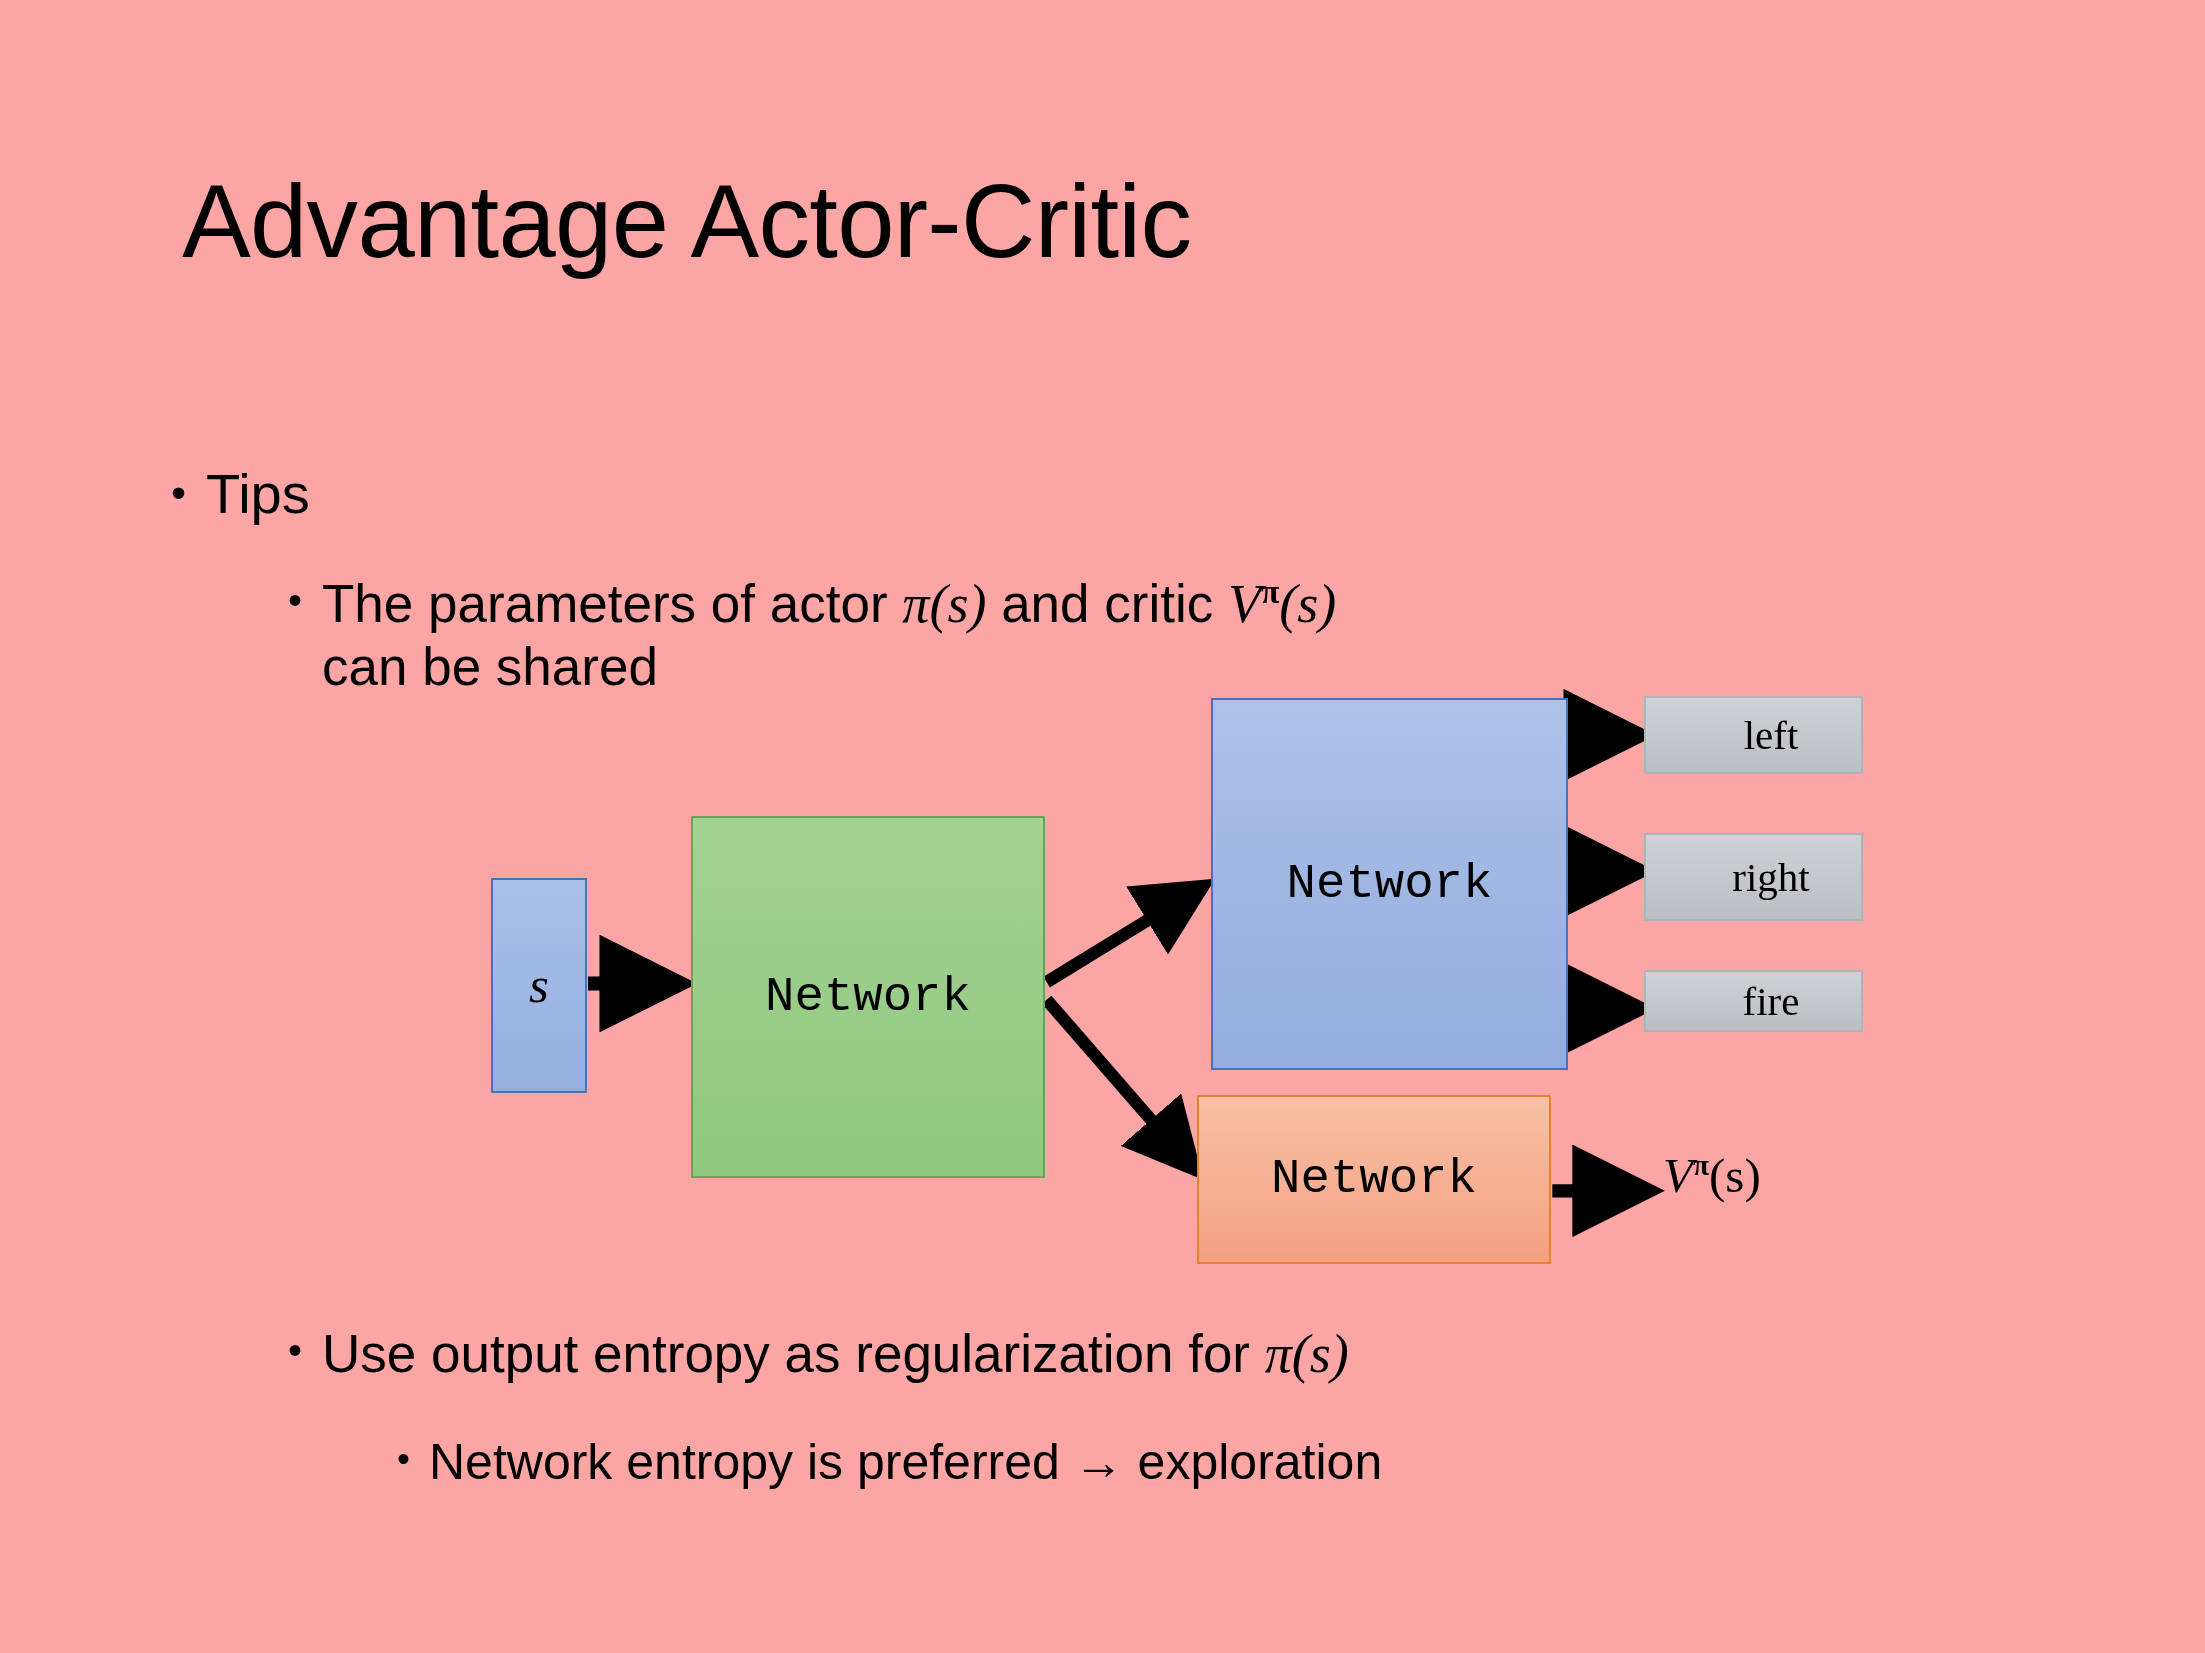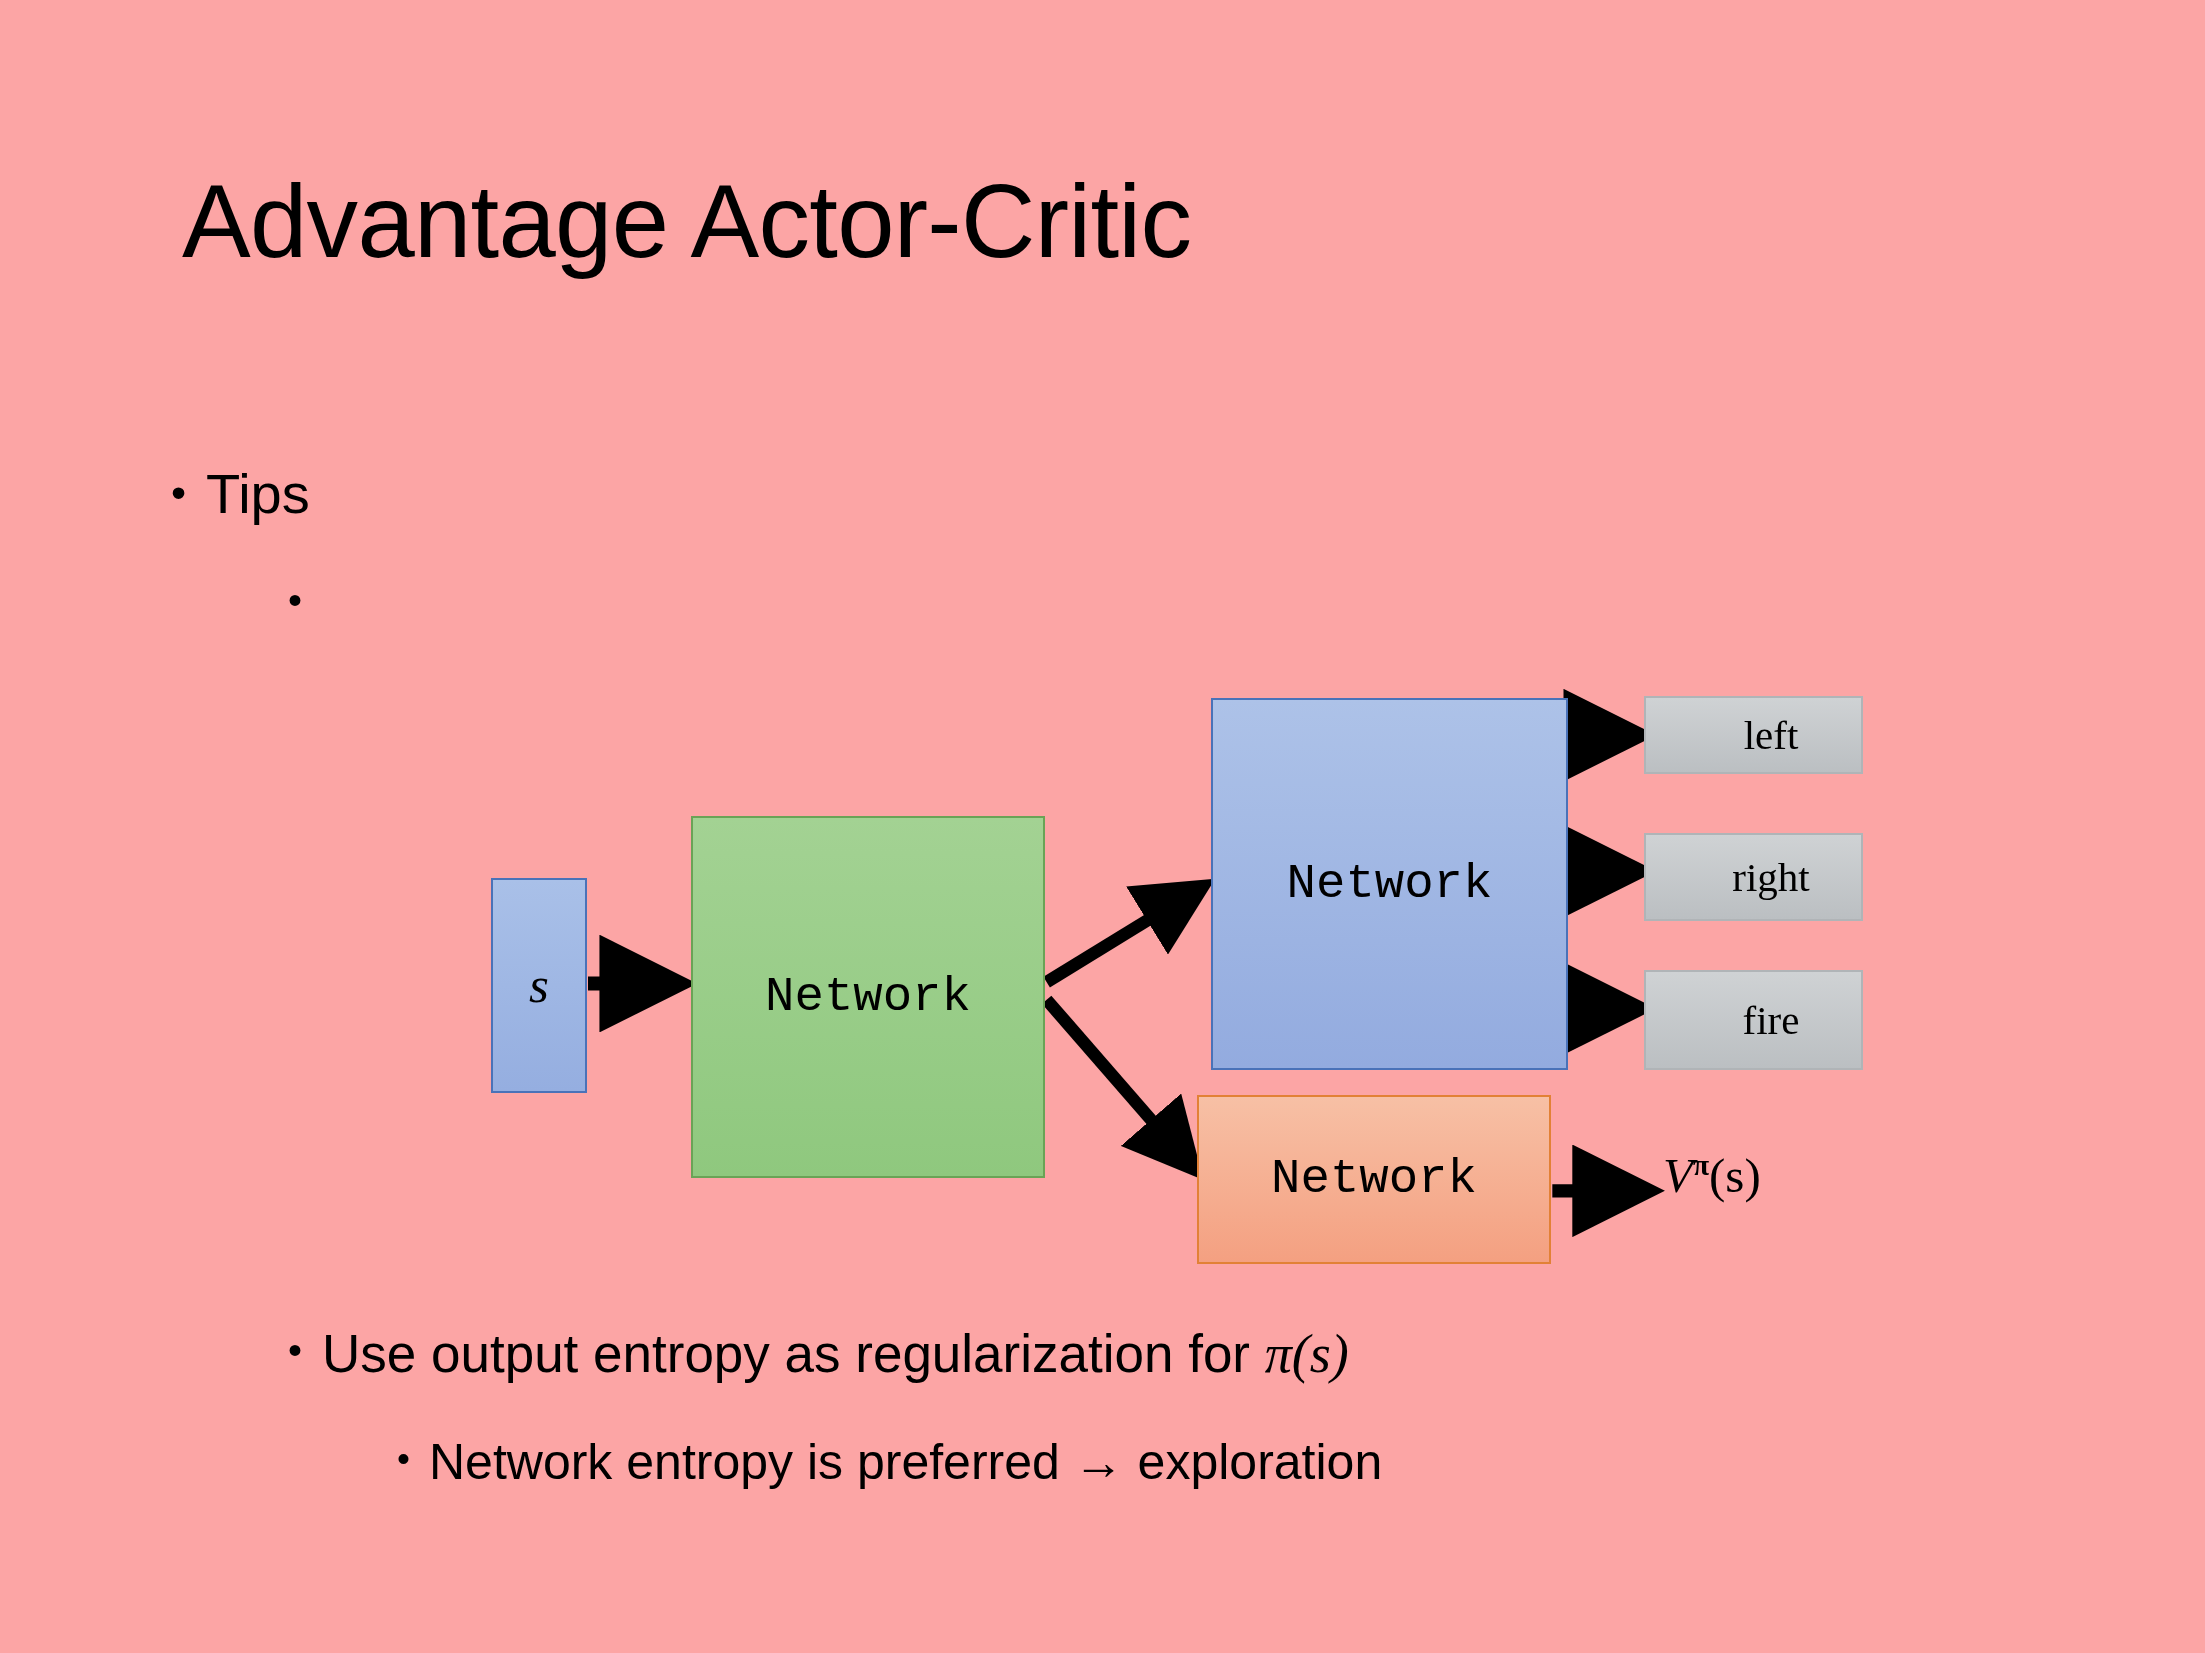--- a/index.html
+++ b/index.html
@@ -164,20 +164,23 @@
 
   <div class="slide-title">Advantage Actor-Critic</div>
 
   <div class="bullet lvl1" style="left:171px; top:463px;">
     <span class="dot">•</span>
     <span class="btext">Tips</span>
   </div>
 
   <div class="bullet lvl2" style="left:288px; top:573px; width:1808px;">
     <span class="dot">•</span>
+    <span class="btext">
+      <span>The parameters of actor </span><span class="math">π(s)</span><span>  and critic </span><span class="math"><span>V</span><span class="sup">π</span><span>(s)</span></span><br><span>can be shared</span>
+    </span>
   </div>
 
   <div class="bullet lvl2" style="left:288px; top:1323px;">
     <span class="dot">•</span>
     <span class="btext">
       <span>Use output entropy as regularization for </span><span class="math">π(s)</span>
     </span>
   </div>
 
   <div class="bullet lvl3" style="left:397px; top:1433px;">
@@ -227,21 +230,21 @@
   </div>
 
   <div class="node box-gray" style="left:1644px; top:696px; width:219px; height:78px;">
     <span class="node-label">left</span>
   </div>
 
   <div class="node box-gray" style="left:1644px; top:833px; width:219px; height:88px;">
     <span class="node-label">right</span>
   </div>
 
-  <div class="node box-gray" style="left:1644px; top:970px; width:219px; height:100px;">
+  <div class="node box-gray" style="left:1644px; top:970px; width:219px; height:62px;">
     <span class="node-label">fire</span>
   </div>
 
   <div class="formula-out" style="left:1663px; top:1147px;">
     <span>V</span><span class="sup">π</span><span class="paren">(s)</span>
   </div>
 
 </div>
 
 

